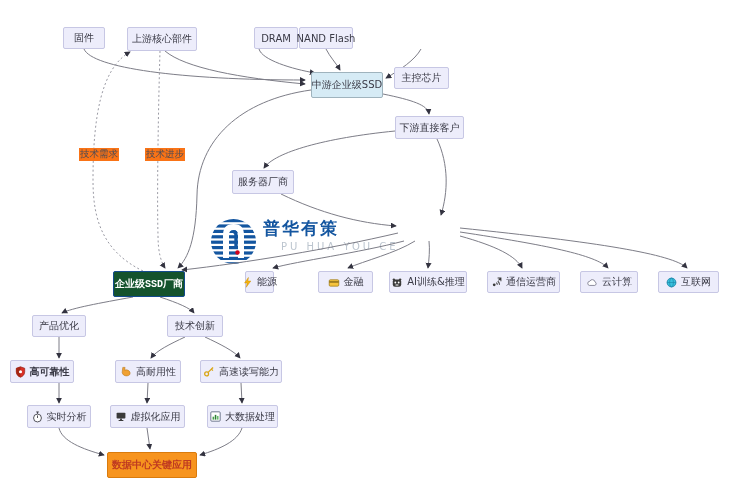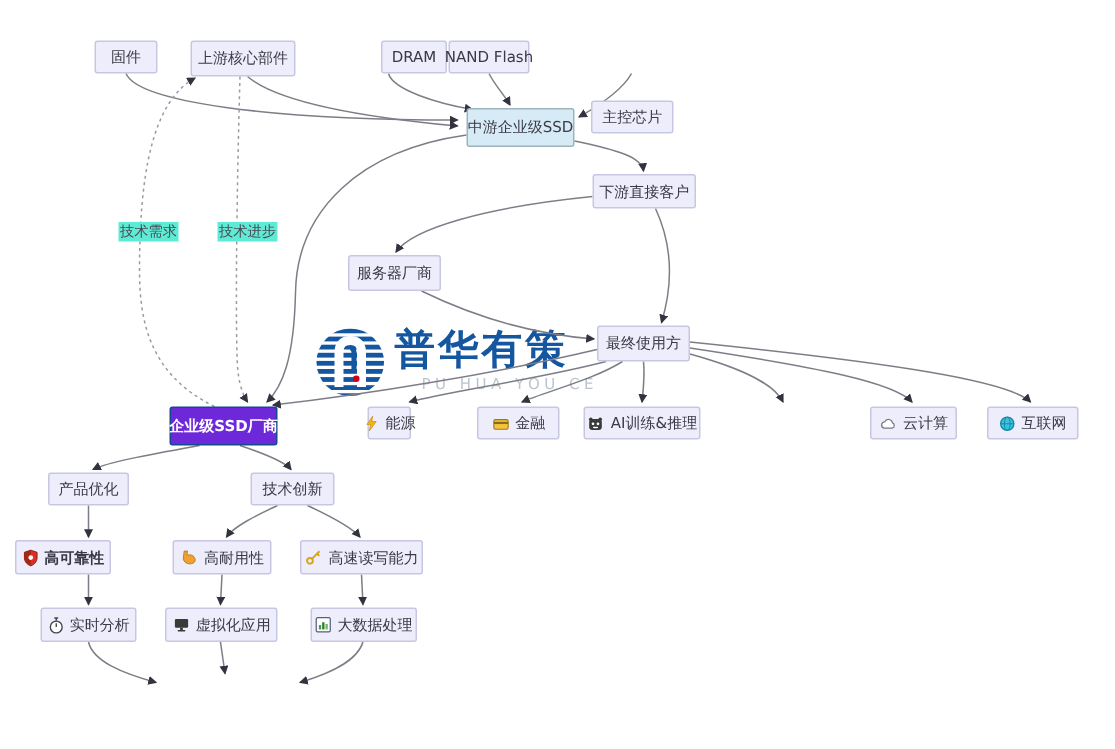--- a/index.html
+++ b/index.html
@@ -17,21 +17,21 @@
 
   
   .node{
     position:absolute;z-index:3;box-sizing:border-box;
     display:flex;align-items:center;justify-content:center;gap:4px;
     background:#ededfb;border:1px solid #c7c7e4;border-radius:2px;
     font-size:10px;color:#3a3a46;white-space:nowrap;
   }
   .node .ic{display:flex;align-items:center;}
   .node--blue{background:#d6ebf5;border-color:#9fb3bd;}
-  .node--dark{background:#6d28d9;border-color:#124a8d;color:#ffffff;font-weight:bold;}
+  .node--dark{background:#14532d;border-color:#124a8d;color:#ffffff;font-weight:bold;font-family:Liberation Mono, monospace;}
   .node--orange{background:#f7941e;border-color:#d97b0d;color:#bf3a21;font-weight:bold;}
 
   
   .n-firmware      {left:63px;  top:27px;  width:42px; height:22px;}
   .n-upstream      {left:127px; top:27px;  width:70px; height:24px;}
   .n-dram          {left:254px; top:27px;  width:44px; height:22px;}
   .n-nand          {left:299px; top:27px;  width:54px; height:22px;}
   .n-controller    {left:394px; top:27px;  width:55px; height:22px;margin-top:40px;}
   .n-midstream     {left:311px; top:72px;  width:72px; height:26px;}
   .n-downstream    {left:395px; top:116px; width:69px; height:23px;}
@@ -50,31 +50,31 @@
   .n-durability    {left:115px; top:360px; width:66px; height:23px;font-family:Liberation Serif, serif;}
   .n-speed         {left:200px; top:360px; width:82px; height:23px;}
   .n-realtime      {left:27px;  top:405px; width:64px; height:23px;}
   .n-virtual       {left:110px; top:405px; width:75px; height:23px;}
   .n-bigdata       {left:207px; top:405px; width:71px; height:23px;}
   .n-datacenter    {left:107px; top:452px; width:90px; height:26px;}
 
   
   .edge-label{
     position:absolute;z-index:3;font-size:9.5px;color:#4a4a55;white-space:nowrap;
-    background:#5eead4;padding:0 1px;
+    background:#f97316;padding:0 1px;
   }
   .l-demand  {left:79px;  top:148px;}
   .l-progress{left:145px; top:148px;}
 
   
   #watermark{position:absolute;left:210px;top:218px;z-index:1;display:flex;align-items:flex-start;}
   #wm-logo{width:47px;height:47px;}
   #wm-textcol{margin-left:6px;}
   #wm-brand{
-    font-size:27px;font-weight:800;color:#1456a0;letter-spacing:2px;line-height:1;
+    font-size:17px;font-weight:800;color:#1456a0;letter-spacing:2px;line-height:1;
     margin-top:2px;
   }
   #wm-sub{
     font-size:10px;color:#bcc5cf;letter-spacing:3px;margin-top:4px;margin-left:18px;
   }
 </style>
 </head>
 <body>
 
 <div id="stage">
@@ -166,23 +166,20 @@
 
   <div class="node node--blue n-midstream">
       <span>中游企业级SSD</span>
     </div>
   <div class="node n-downstream">
       <span>下游直接客户</span>
     </div>
   <div class="node n-server">
       <span>服务器厂商</span>
     </div>
-  <div class="node n-enduser">
-      <span>最终使用方</span>
-    </div>
 
   <div class="node n-energy">
     <span class="ic">
         <svg width="11" height="11" viewBox="0 0 12 12">
           <path d="M7 0.5 L2.8 6.5 H5.6 L4.6 11.2 L9.6 4.4 H6.4 Z" fill="#f6b40e" stroke="#c98a00" stroke-width="0.5"></path>
         </svg>
       </span>
     <span>能源</span>
   </div>
   <div class="node n-finance">
@@ -200,20 +197,31 @@
           <circle cx="2.6" cy="2.8" r="1.3" fill="#3a3a3a"></circle>
           <circle cx="9.4" cy="2.8" r="1.3" fill="#3a3a3a"></circle>
           <rect x="1.4" y="2.6" width="9.2" height="8" rx="2.4" fill="#3a3a3a"></rect>
           <circle cx="4.2" cy="6" r="1" fill="#ffffff"></circle>
           <circle cx="7.8" cy="6" r="1" fill="#ffffff"></circle>
           <rect x="4.2" y="8.2" width="3.6" height="1" rx="0.5" fill="#ffffff"></rect>
         </svg>
       </span>
     <span>AI训练&amp;推理</span>
   </div>
+  <div class="node n-telecom">
+    <span class="ic">
+        <svg width="11" height="11" viewBox="0 0 12 12">
+          <circle cx="3.5" cy="8.5" r="1.5" fill="#3a3a3a"></circle>
+          <path d="M5.8 6.2 A3.3 3.3 0 0 1 6.9 8.5" fill="none" stroke="#3a3a3a" stroke-width="1.1"></path>
+          <path d="M7.4 4.4 A5.8 5.8 0 0 1 9.3 8.5" fill="none" stroke="#3a3a3a" stroke-width="1.1"></path>
+          <path d="M7.2 1 L10.8 1 L10.8 4.6 M10.8 1 L8.2 3.6" fill="none" stroke="#3a3a3a" stroke-width="1.1"></path>
+        </svg>
+      </span>
+    <span>通信运营商</span>
+  </div>
   <div class="node n-cloud">
     <span class="ic">
         <svg width="12" height="11" viewBox="0 0 12 12">
           <path d="M3.2 9.2 a2.3 2.3 0 0 1 0.4-4.55 a3 3 0 0 1 5.7 0.75 a2 2 0 0 1-0.3 3.8 z" fill="#ffffff" stroke="#777788" stroke-width="0.9"></path>
         </svg>
       </span>
     <span>云计算</span>
   </div>
   <div class="node n-internet">
     <span class="ic">
@@ -292,14 +300,17 @@
         <svg width="11" height="11" viewBox="0 0 12 12">
           <rect x="0.9" y="0.9" width="10.2" height="10.2" rx="1" fill="#ffffff" stroke="#55607a" stroke-width="0.9"></rect>
           <rect x="2.8" y="6.2" width="1.7" height="3.2" fill="#43a047"></rect>
           <rect x="5.2" y="4.2" width="1.7" height="5.2" fill="#2e7d32"></rect>
           <rect x="7.6" y="5.4" width="1.7" height="4" fill="#66bb6a"></rect>
         </svg>
       </span>
     <span>大数据处理</span>
   </div>
 
+  <div class="node node--orange n-datacenter">
+      <span>数据中心关键应用</span>
+    </div>
 
 </div>
 
 </body></html>

